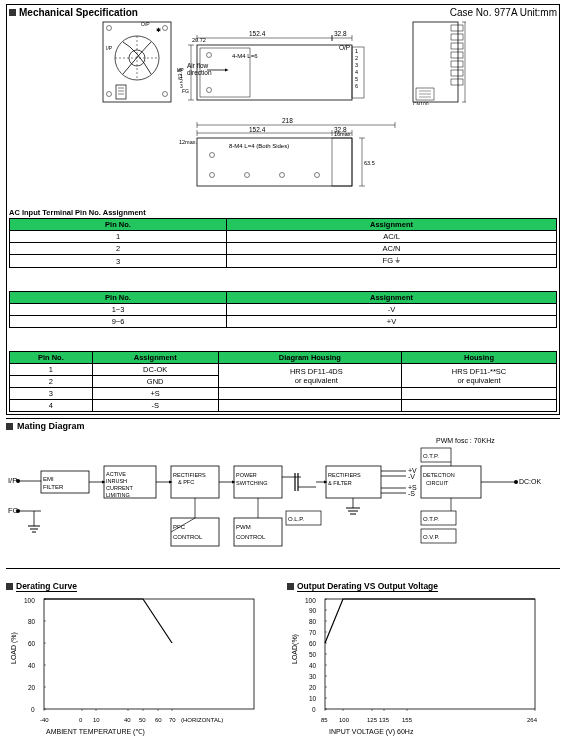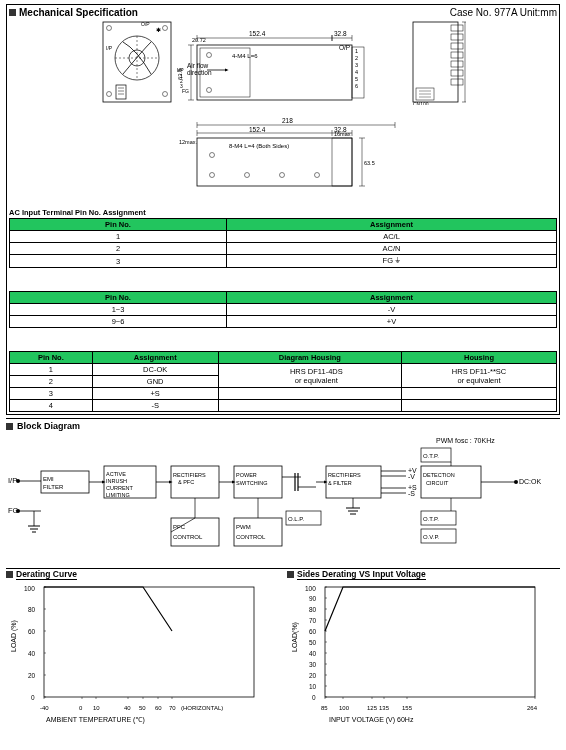--- a/index.html
+++ b/index.html
@@ -81,21 +81,21 @@
       display: flex;
       align-items: center;
       gap: 4px;
       margin-bottom: 2px;
     }
     
     .curves-section {
       display: flex;
       gap: 8px;
       border-top: 1px solid #000;
-      padding-top: 0;
+      padding-top: 12px;
     }
     .curve-half {
       flex: 1;
     }
     .curve-header {
       display: flex;
       align-items: center;
       gap: 3px;
       margin-bottom: 2px;
     }
@@ -348,21 +348,21 @@
               </tr>
           </tbody>
         </table>
       </div>
     </div>
   </div>
 
   <div class="block-diagram">
     <div class="block-header">
       <div style="width:7px;height:7px;background:#333;"></div>
-      <span style="font-weight:bold;font-size:9px;">Block Diagram</span>
+      <span style="font-weight:bold;font-size:9px;">Mating Diagram</span>
     </div>
     <div style="position:relative;">
       <svg width="554" height="130">
 
         <text x="430" y="10" font-size="7" fill="#000">PWM fosc : 70KHz</text>
 
         <text x="2" y="50" font-size="7.5" fill="#000">I/P</text>
         <line x1="12" y1="48" x2="35" y2="48" stroke="#000" stroke-width="0.8"></line>
         <circle cx="12" cy="48" r="2" fill="#000"></circle>
 
@@ -514,21 +514,21 @@
 
         <polyline points="38,5 137,5 166,49" fill="none" stroke="#000" stroke-width="1.2"></polyline>
 
         <text x="40" y="140" font-size="7" fill="#000">AMBIENT TEMPERATURE (℃)</text>
       </svg>
     </div>
 
     <div class="curve-half">
       <div class="curve-header">
         <div style="width:7px;height:7px;background:#333;"></div>
-        <span class="curve-title">Sides Derating VS Input Voltage</span>
+        <span class="curve-title">Output Derating VS Output Voltage</span>
       </div>
       <svg width="265" height="145">
 
         <rect x="38" y="5" width="210" height="110" fill="none" stroke="#000" stroke-width="0.8"></rect>
 
         <text x="5" y="65" font-size="7" fill="#000" transform="rotate(-90,10,65)">LOAD(%)</text>
 
         <text x="25" y="118" font-size="6.5" fill="#000">0</text>
         <line x1="38" y1="115" x2="40" y2="115" stroke="#000" stroke-width="0.5"></line>
         <text x="22" y="107" font-size="6.5" fill="#000">10</text>

